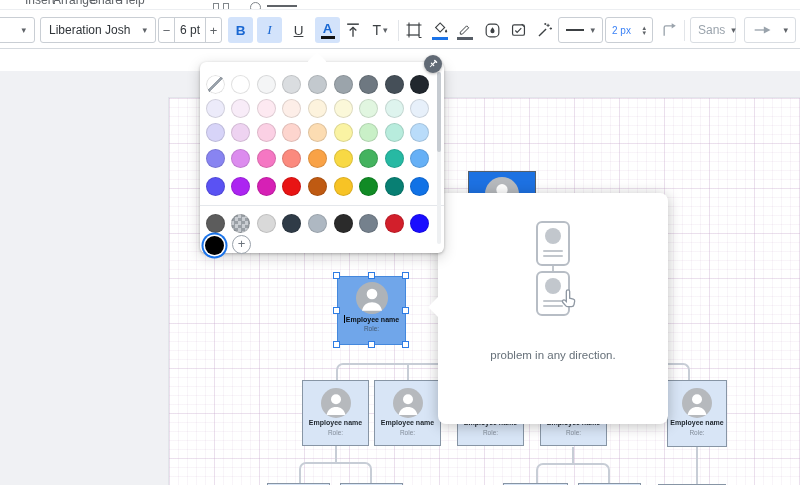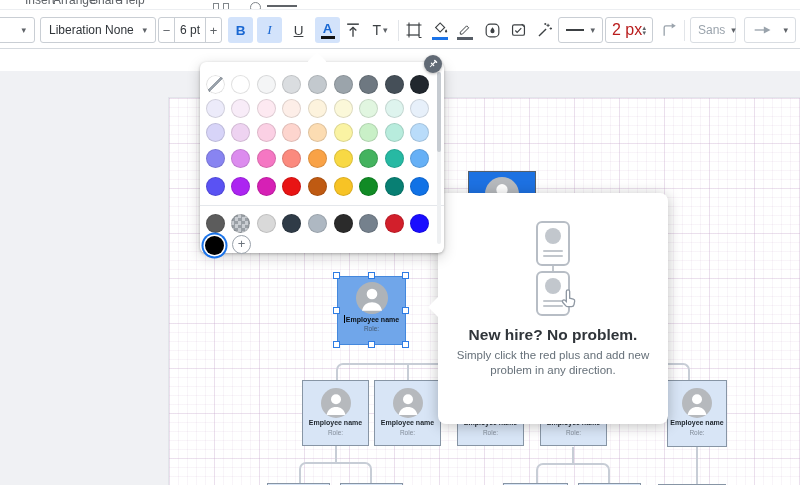--- a/index.html
+++ b/index.html
@@ -105,21 +105,21 @@
       <div class="menu-item" style="left: 53px; top: -8px;">Arrange</div>
       <div class="menu-item" style="left: 90px; top: -8px;">Share</div>
       <div class="menu-item" style="left: 120px; top: -8px;">Help</div>
     </div>
 
   <div id="toolbar">
     <div class="tb box" style="left:-40px; width:75px; justify-content:flex-end; padding-right:8px;">
       <span class="caret">▾</span>
     </div>
     <div class="tb box" style="left:40px; width:116px; justify-content:space-between; padding:0 8px; font-size:12px; color:#30353a;">
-      <span>Liberation None</span>
+      <span>Liberation Josh</span>
       <span class="caret">▾</span>
     </div>
     <div class="tb box" style="left:158px; width:64px; padding:0;">
       <span style="width:15px; text-align:center; color:#5f6368; font-size:13px;">−</span>
       <span style="flex:1; text-align:center; font-size:12px; color:#30353a; border-left:1px solid #c9ced4; border-right:1px solid #c9ced4; line-height:24px;">6 pt</span>
       <span style="width:15px; text-align:center; color:#5f6368; font-size:13px;">+</span>
     </div>
     <div class="tb toggle active" style="left:228px; font-weight:bold;">B</div>
     <div class="tb toggle active" style="left:257px; font-style:italic; font-family:'Liberation Serif',serif;">I</div>
     <div class="tb toggle" style="left:286px; text-decoration:underline;">U</div>
@@ -177,21 +177,21 @@
           <path d="M5 19 14 10" stroke="#3c4043" stroke-width="1.7"></path>
           <path d="M16.5 3.5v4M14.5 5.5h4M20 8v3M18.5 9.5h3M13 2.5v2.6M11.7 3.8h2.6" stroke="#3c4043" stroke-width="1.2"></path>
         </svg>
     </div>
 
     <div class="tb box" style="left:558px; width:45px; justify-content:space-between; padding:0 7px;">
       <span style="width:20px; height:2px; background:#3c4043;"></span>
       <span class="caret">▾</span>
     </div>
     <div class="tb box" style="left:605px; width:48px; justify-content:space-between; padding:0 6px;">
-      <span style="font-size:16px; color:#b91c1c;">2 px</span>
+      <span style="font-size:10px; color:#3b82f6;">2 px</span>
       <span style="display:flex; flex-direction:column; font-size:7px; line-height:5px; color:#5f6368;">
         <span>▴</span>
         <span>▾</span>
       </span>
     </div>
     <div class="tb icon-btn" style="left:658px;">
       <svg width="20" height="20" viewBox="0 0 24 24">
           <path d="M5 19V9a2 2 0 0 1 2-2h8" fill="none" stroke="#9aa3ac" stroke-width="1.6"></path>
           <path d="M14 3.8 19 7l-5 3.2z" fill="#9aa3ac"></path>
         </svg>
@@ -358,23 +358,21 @@
     <div class="tipcard" style="top:78px;">
       <span class="mini-av"></span>
       <span class="ln" style="top:27px;"></span>
         <span class="ln" style="top:32px;"></span>
     </div>
     <div id="tip-cursor">
       <svg width="20" height="22" viewBox="0 0 24 26">
           <path d="M10 4a2 2 0 0 1 4 0v8l4.4 1.2c1.1.3 1.8 1.4 1.6 2.5l-.8 4.1a3 3 0 0 1-3 2.4h-4.6a3 3 0 0 1-2.2-1l-3.6-4c-.8-.9-.6-2.3.4-2.9.7-.4 1.6-.3 2.2.2l1.6 1.4V4z" fill="#fff" stroke="#8f98a3" stroke-width="1.6"></path>
         </svg>
     </div>
-    <div id="tip-title">New hire? No problem.</div>
     <div id="tip-body">
-      <div>Simply click the red plus and add new</div>
       <div>problem in any direction.</div>
     </div>
   </div>
 
   <div id="picker">
     <div class="arrow-up"></div>
     <div class="divider"></div>
     <div id="picker-scroll">
         <div id="picker-thumb"></div>
       </div>

